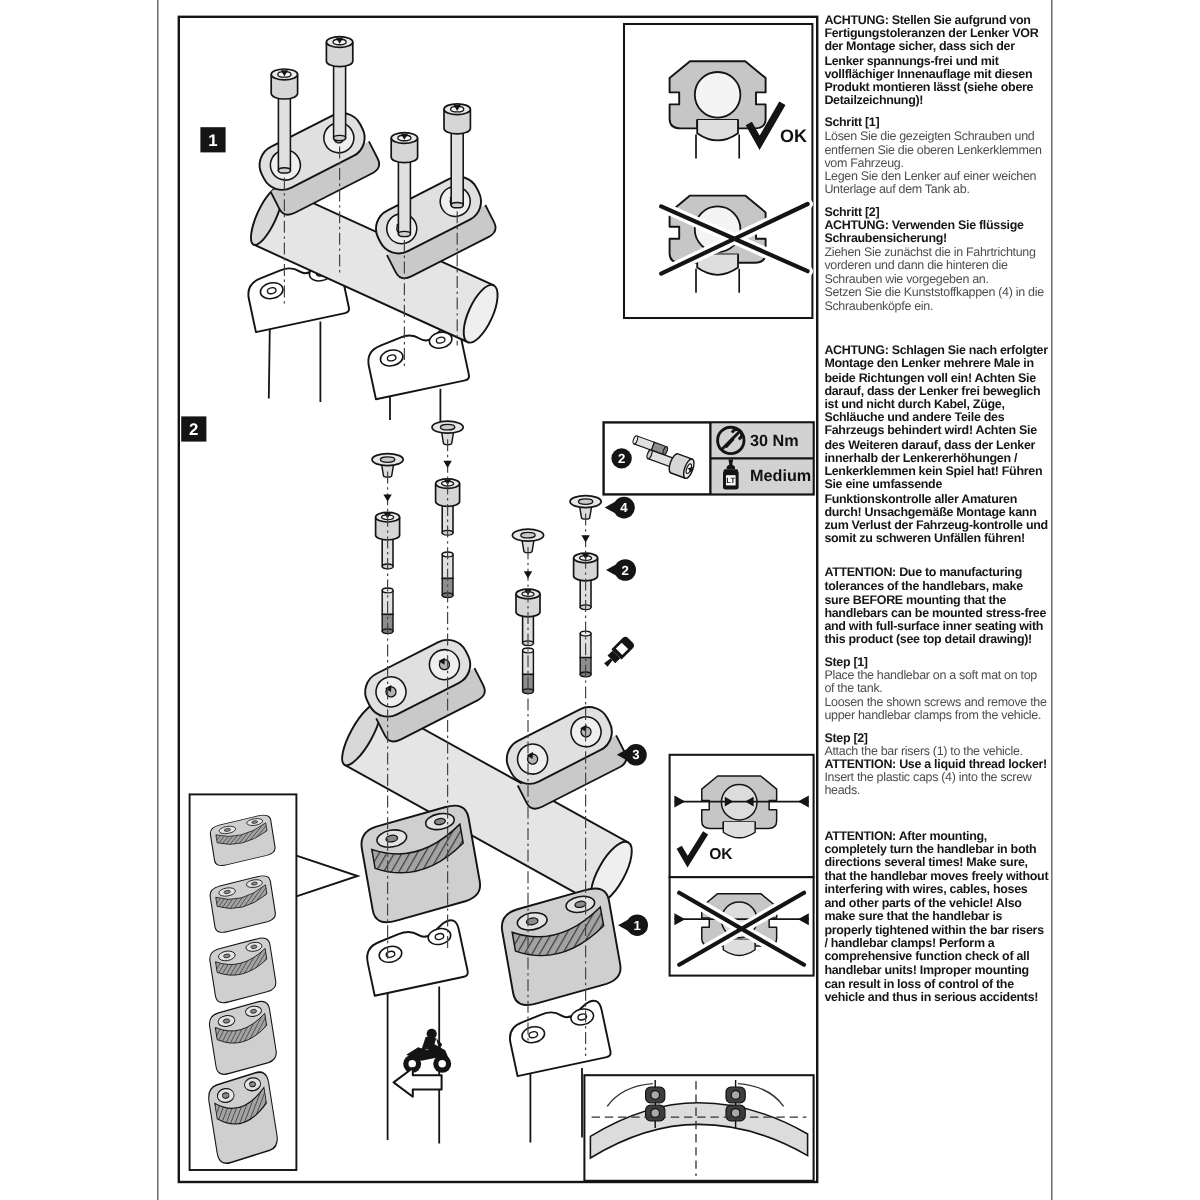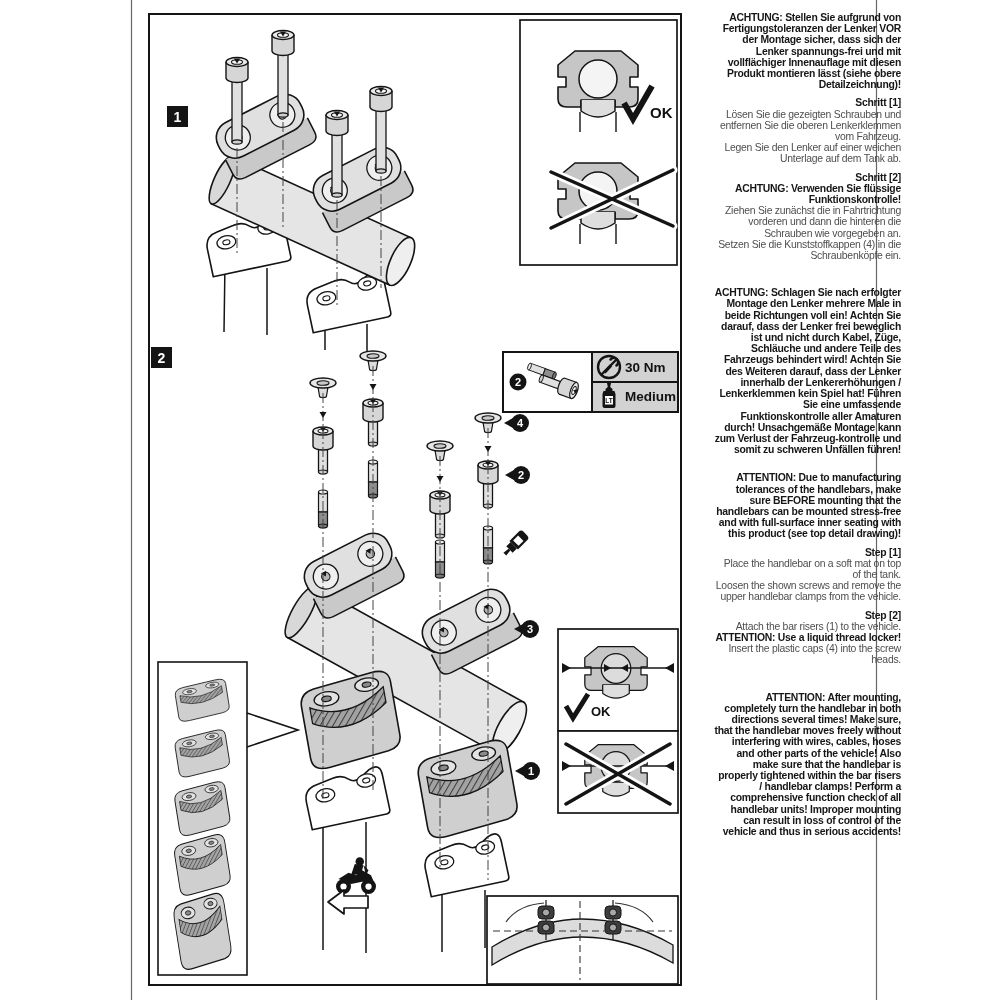--- a/index.html
+++ b/index.html
@@ -8,22 +8,22 @@
   .cl{stroke:#444;stroke-width:1;stroke-dasharray:10 3 2 3;fill:none;}
   .dash{stroke:#333;stroke-width:1.1;stroke-dasharray:7 4;fill:none;}
   .xw{stroke:#fff;stroke-width:9;stroke-linecap:round;}
   .xb{stroke:#141414;stroke-width:3.5;stroke-linecap:round;}
   .badge-num{font:bold 14px "Liberation Sans",sans-serif;fill:#fff;text-anchor:middle;}
   .part-num{font:bold 11px "Liberation Sans",sans-serif;fill:#fff;text-anchor:middle;}
   .lbl-ok{font:bold 15px "Liberation Sans",sans-serif;fill:#111;}
   .lbl-ok-sm{font:bold 13px "Liberation Sans",sans-serif;fill:#111;}
   .lbl-med{font:bold 13.5px "Liberation Sans",sans-serif;fill:#111;}
   .lbl-lt{font:bold 6.5px "Liberation Sans",sans-serif;fill:#111;text-anchor:middle;}
-  .text-col{position:absolute;left:714px;top:12px;width:187px;font-size:10.4px;
-            line-height:11.2px;letter-spacing:-0.25px;color:#4e4e4e;text-align:right;}
+  .text-col{position:absolute;left:687px;top:12px;width:187px;font-size:10.4px;
+            line-height:11.2px;letter-spacing:-0.25px;color:#4e4e4e;}
   .text-col p{margin:0;}
   .text-col p.b{font-weight:bold;color:#161616;}
   .text-col p.h{font-weight:bold;color:#161616;margin-top:7px;}
   .text-col p.gap{margin-top:26px;}
   .lang-en{margin-top:17px;}
 </style>
 </head>
 <body>
 
 <div id="page">
@@ -342,21 +342,21 @@
   </g>
 </svg>
 
 <div class="text-col">
   <div class="lang-de">
     <p class="b">ACHTUNG: Stellen Sie aufgrund von Fertigungstoleranzen der Lenker VOR der Montage sicher, dass sich der Lenker spannungs-frei und mit vollflächiger Innenauflage mit diesen Produkt montieren lässt (siehe obere Detailzeichnung)!</p>
     <p class="h">Schritt [1]</p>
     <p>Lösen Sie die gezeigten Schrauben und entfernen Sie die oberen Lenkerklemmen vom Fahrzeug.</p>
     <p>Legen Sie den Lenker auf einer weichen Unterlage auf dem Tank ab.</p>
     <p class="h">Schritt [2]</p>
-    <p class="b">ACHTUNG: Verwenden Sie flüssige Funktionskontrolle!</p>
+    <p class="b">ACHTUNG: Verwenden Sie flüssige Schraubensicherung!</p>
     <p>Ziehen Sie zunächst die in Fahrtrichtung vorderen und dann die hinteren die Schrauben wie vorgegeben an.</p>
     <p>Setzen Sie die Kunststoffkappen (4) in die Schraubenköpfe ein.</p>
     <p class="b gap">ACHTUNG: Schlagen Sie nach erfolgter Montage den Lenker mehrere Male in beide Richtungen voll ein! Achten Sie darauf, dass der Lenker frei beweglich ist und nicht durch Kabel, Züge, Schläuche und andere Teile des Fahrzeugs behindert wird! Achten Sie des Weiteren darauf, dass der Lenker innerhalb der Lenkererhöhungen / Lenkerklemmen kein Spiel hat! Führen Sie eine umfassende Funktionskontrolle aller Amaturen durch! Unsachgemäße Montage kann zum Verlust der Fahrzeug-kontrolle und somit zu schweren Unfällen führen!</p>
   </div>
   <div class="lang-en">
     <p class="b">ATTENTION: Due to manufacturing tolerances of the handlebars, make sure BEFORE mounting that the handlebars can be mounted stress-free and with full-surface inner seating with this product (see top detail drawing)!</p>
     <p class="h">Step [1]</p>
     <p>Place the handlebar on a soft mat on top of the tank.</p>
     <p>Loosen the shown screws and remove the upper handlebar clamps from the vehicle.</p>
     <p class="h">Step [2]</p>

